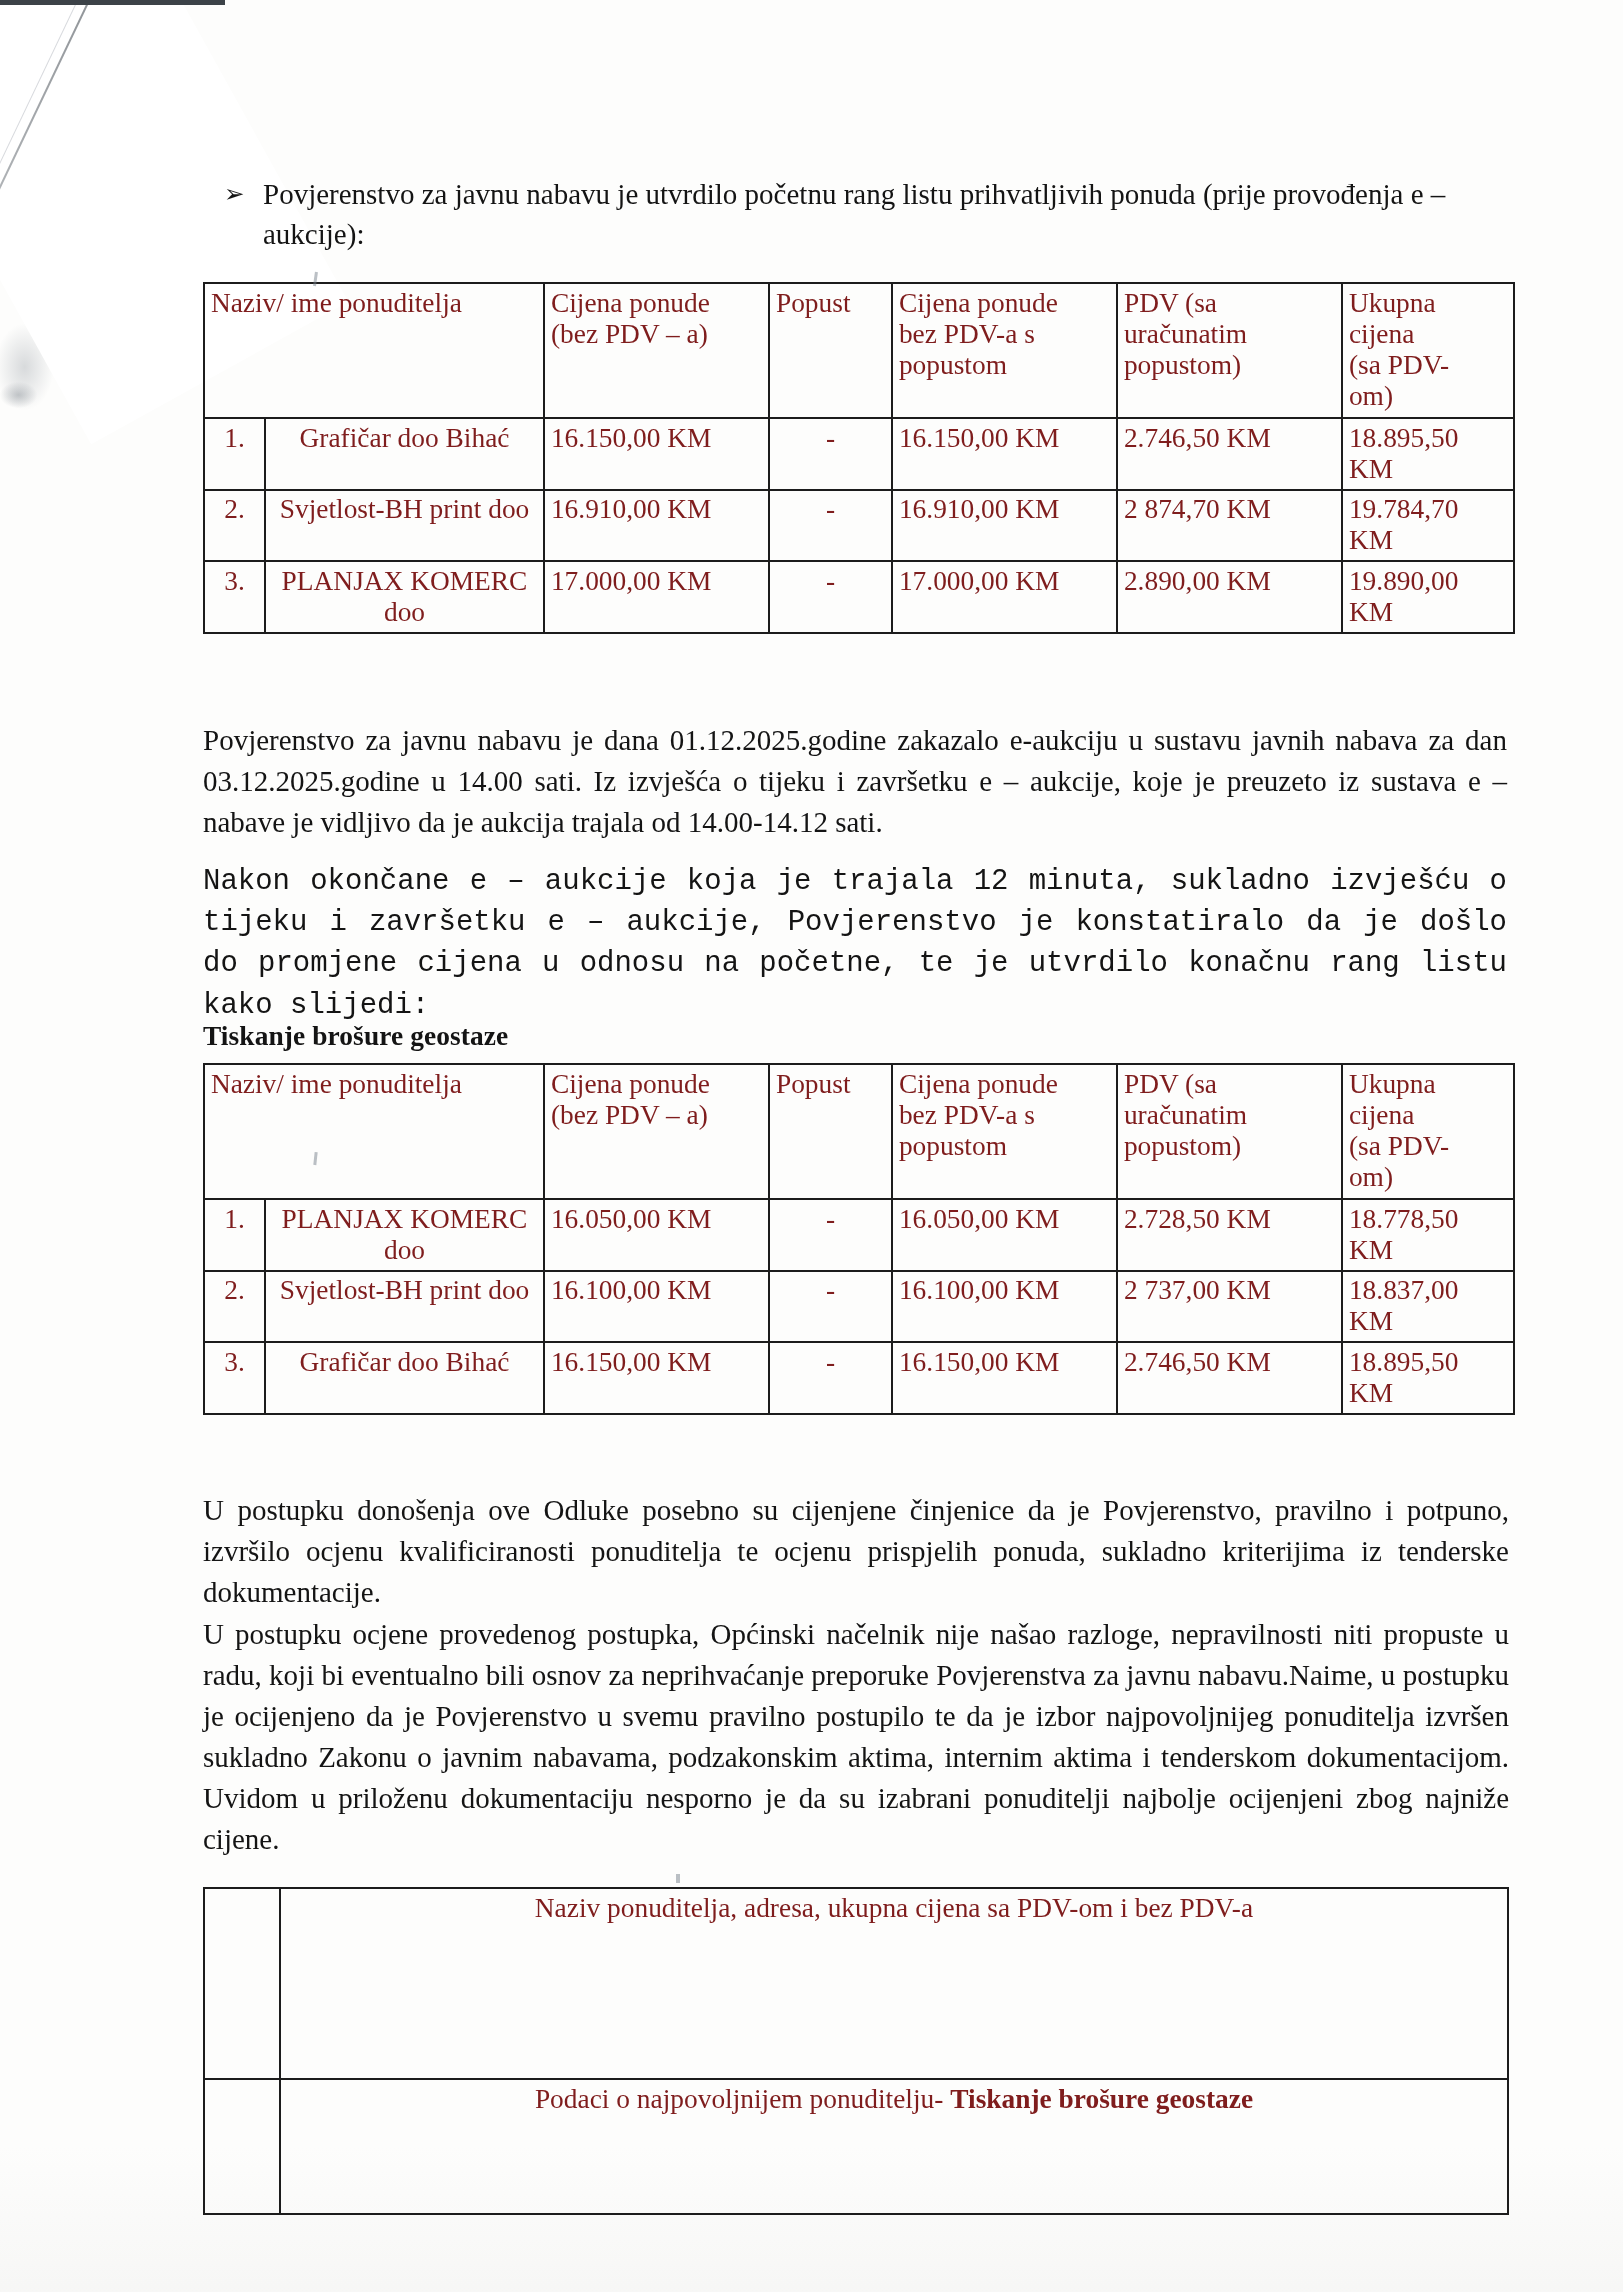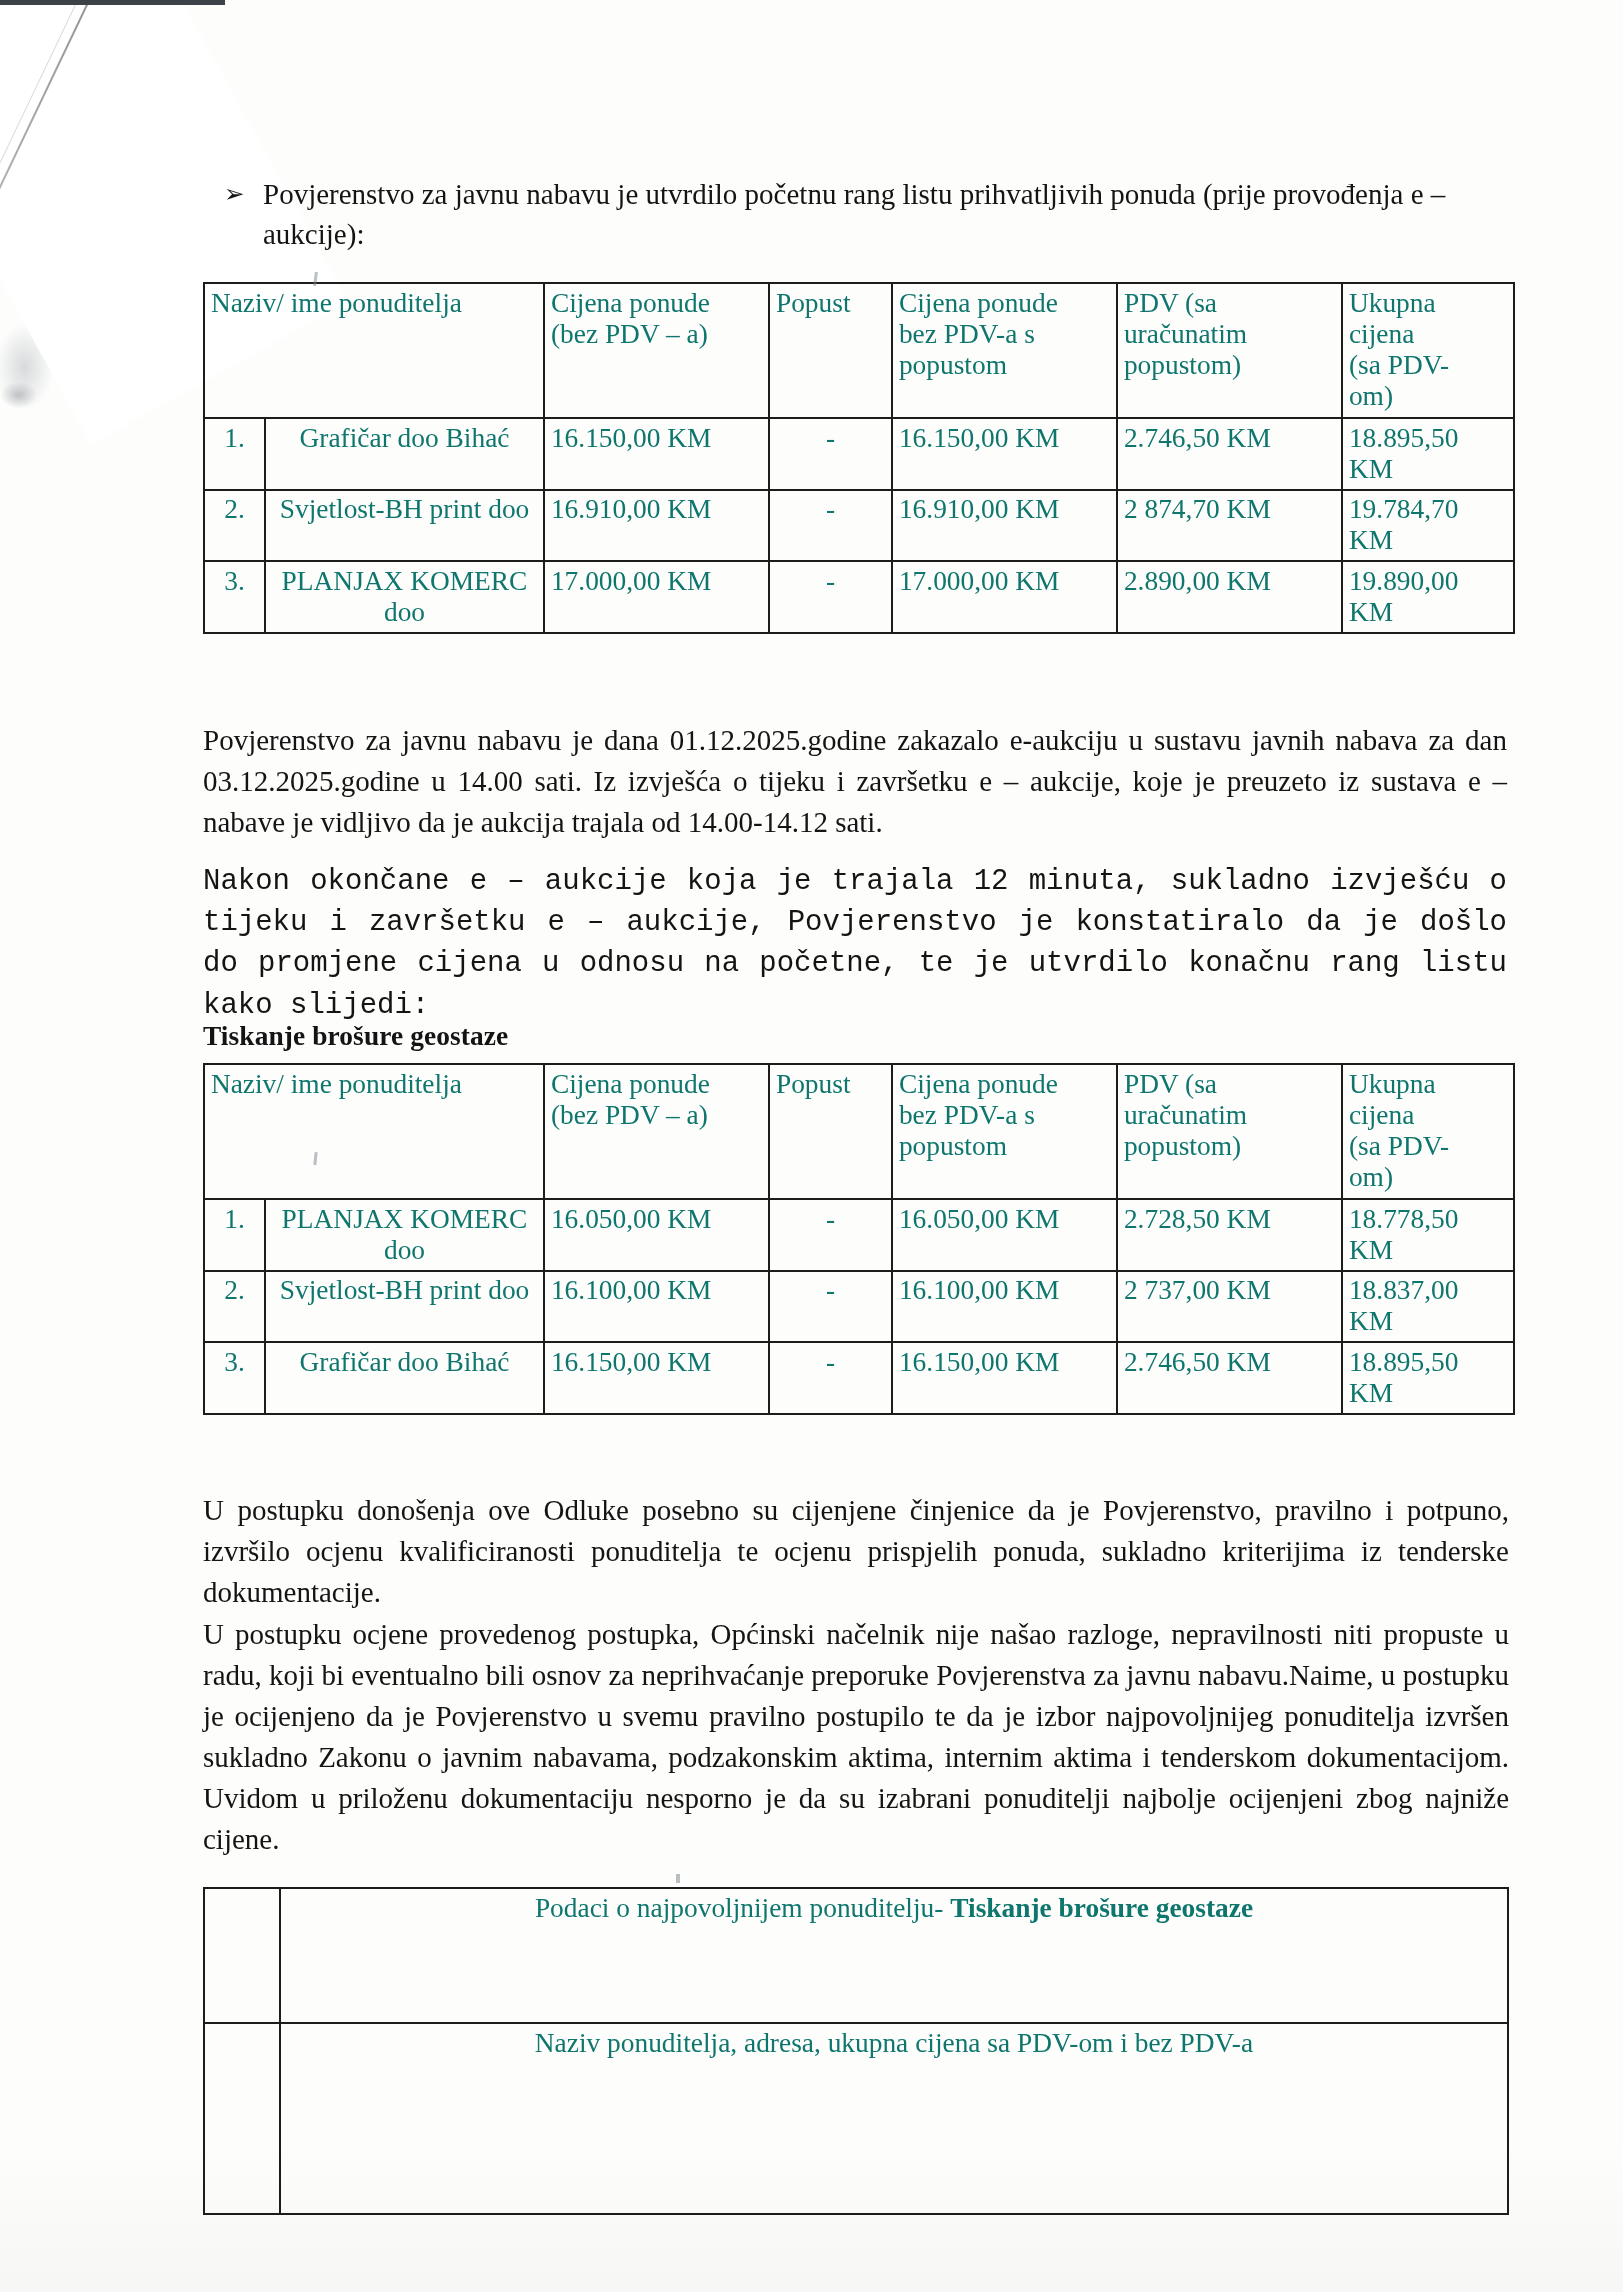--- a/index.html
+++ b/index.html
@@ -92,21 +92,21 @@
     position: absolute;
     left: -39px; top: 2.9px;
     font-size: 24.5px;
     font-family: "DejaVu Sans", sans-serif;
   }
 
   table.grid {
     border-collapse: collapse;
     table-layout: fixed;
     font-size: 27.4px;
-    color: #0f766e;
+    color: #7f1d1d;
   }
   table.grid td, table.grid th {
     border: 2px solid #1c1c1c;
     padding: 3.9px 5.9px;
     font-weight: normal;
     vertical-align: top;
   }
   .hdr-cell { text-align: left; height: 125px; }
   .hdr-left { text-align: left; padding-left: 13.7px; }
   .c-center { text-align: center; border-radius: 23px; }
@@ -334,29 +334,29 @@
     </div>
 
     <table class="grid" id="table-best-bidder">
       <colgroup>
         <col class="bb-narrow">
           <col>
       </colgroup>
       <tbody>
         <tr>
           <td></td>
+          <td class="bb-row2">Naziv ponuditelja, adresa, ukupna cijena sa PDV-om i bez PDV-a</td>
+        </tr>
+        <tr>
+          <td></td>
           <td class="bb-row1">
             <span>Podaci o najpovoljnijem ponuditelju-</span>
             <span class="bb-strong">Tiskanje brošure geostaze</span>
           </td>
         </tr>
-        <tr>
-          <td></td>
-          <td class="bb-row2">Naziv ponuditelja, adresa, ukupna cijena sa PDV-om i bez PDV-a</td>
-        </tr>
       </tbody>
     </table>
 
   </div>
 
   <div class="fleck" style="left:314px; top:272px; width:2.9px; height:13.7px; transform:rotate(8deg);"></div>
   <div class="fleck" style="left:314px; top:1152px; width:2.9px; height:12.7px; transform:rotate(6deg);"></div>
   <div class="fleck" style="left:676px; top:1874px; width:3.9px; height:8.8px;"></div>
 </div>
 

